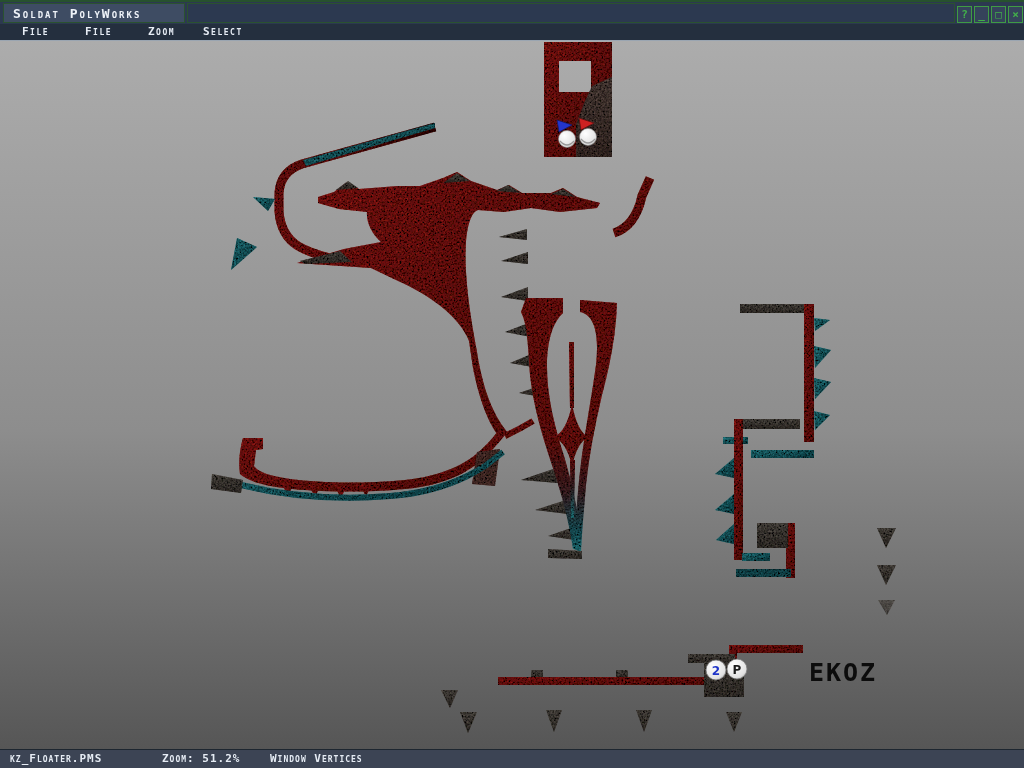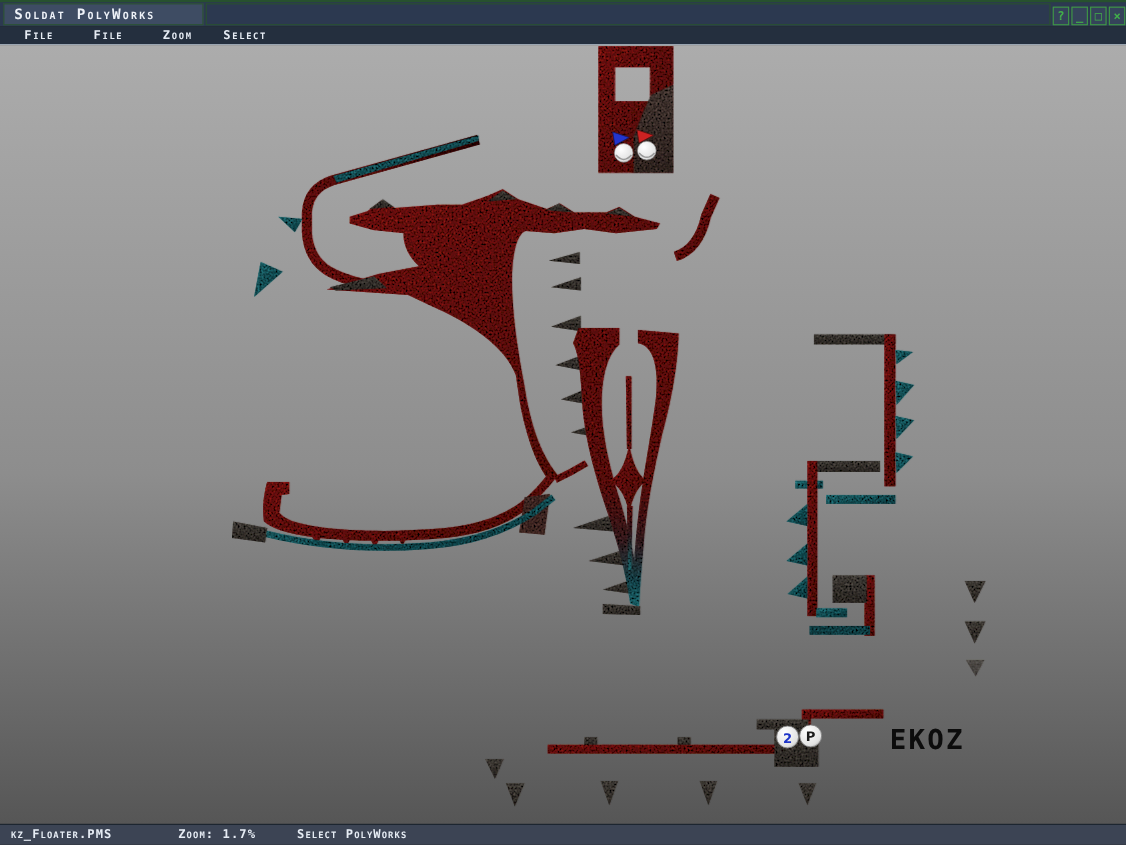--- a/index.html
+++ b/index.html
@@ -231,17 +231,17 @@
           <text class="mk" x="737" y="674" fill="#1c1c1c">P</text>
         </g>
 
         <text class="ekoz" x="843" y="681" text-anchor="middle">EKOZ</text>
       </g>
     </svg>
   </div>
 
   <div class="statusbar">
     <span style="left:10px">kz_Floater.PMS</span>
-    <span style="left:162px">Zoom: 1.7%</span>
-    <span style="left:270px">Select PolyWorks</span>
+    <span style="left:162px">Zoom: 51.2%</span>
+    <span style="left:270px">Window Vertices</span>
   </div>
 
 </div>
 
 </body></html>

